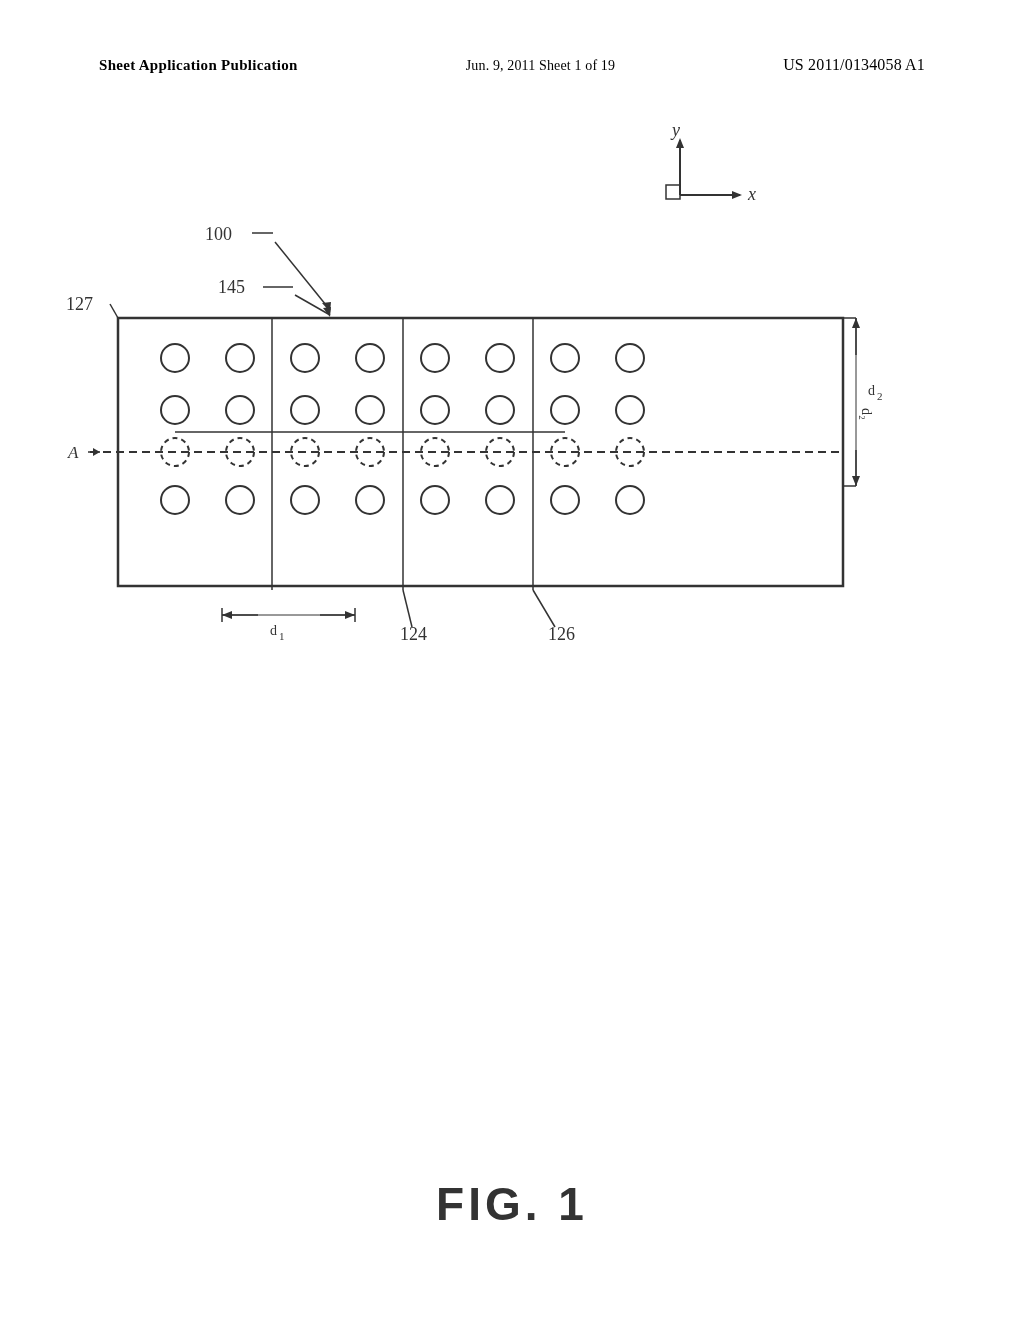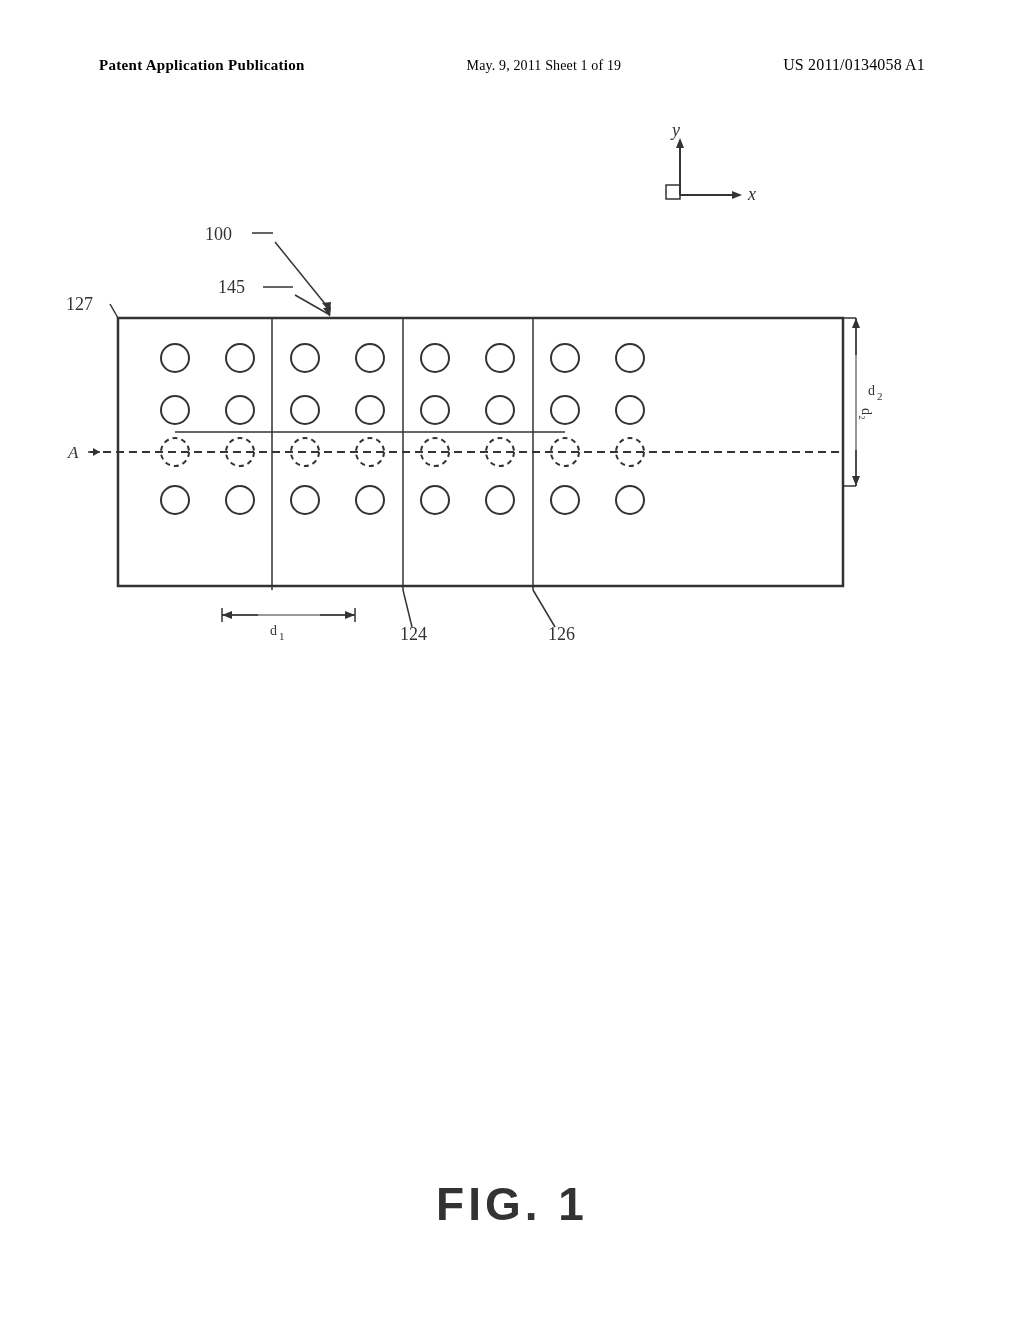--- a/index.html
+++ b/index.html
@@ -48,22 +48,22 @@
       left: 0;
       width: 100%;
       height: 100%;
       pointer-events: none;
     }
   </style>
 </head>
 <body>
 
 <div class="header">
-  <span class="header-left">Patent Application Publication</span>
-  <span class="header-center">May. 9, 2011   Sheet 1 of 19</span>
+  <span class="header-left">Sheet Application Publication</span>
+  <span class="header-center">Jun. 9, 2011   Sheet 1 of 19</span>
   <span class="header-right">US 2011/0134058 A1</span>
 </div>
 
 <svg class="overlay" viewBox="0 0 1024 1320">
 
   <line x1="680" y1="195" x2="680" y2="140" stroke="#333" stroke-width="2"></line>
   <polygon points="680,138 676,148 684,148" fill="#333"></polygon>
 
   <line x1="680" y1="195" x2="740" y2="195" stroke="#333" stroke-width="2"></line>
   <polygon points="742,195 732,191 732,199" fill="#333"></polygon>

